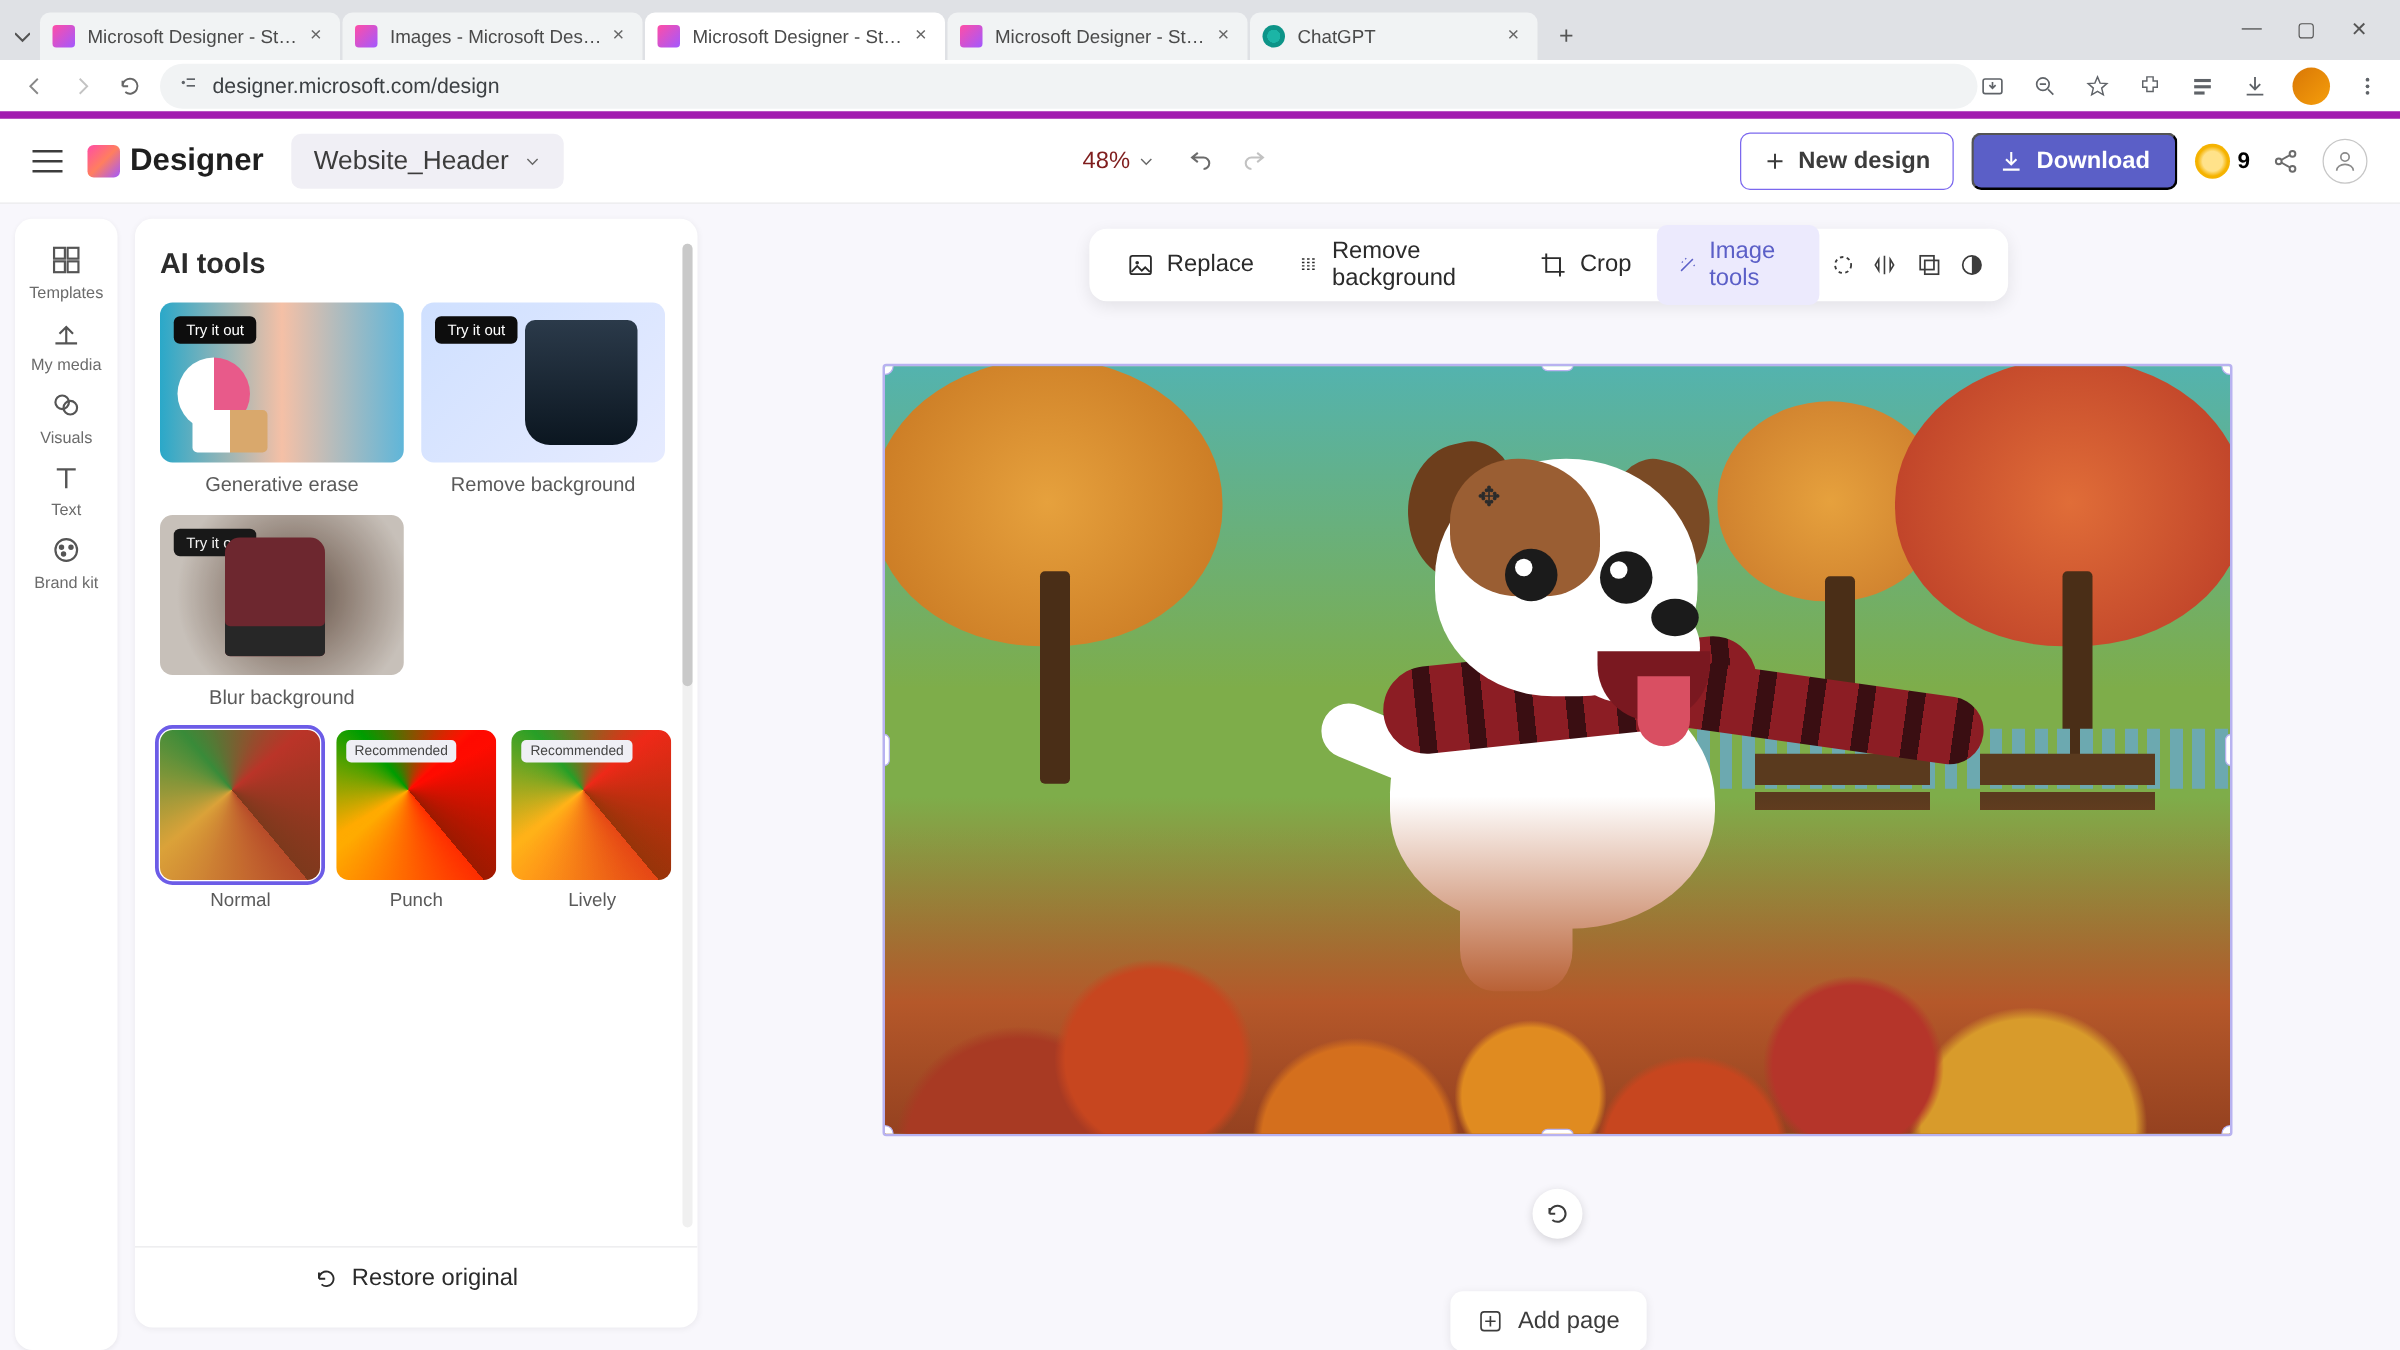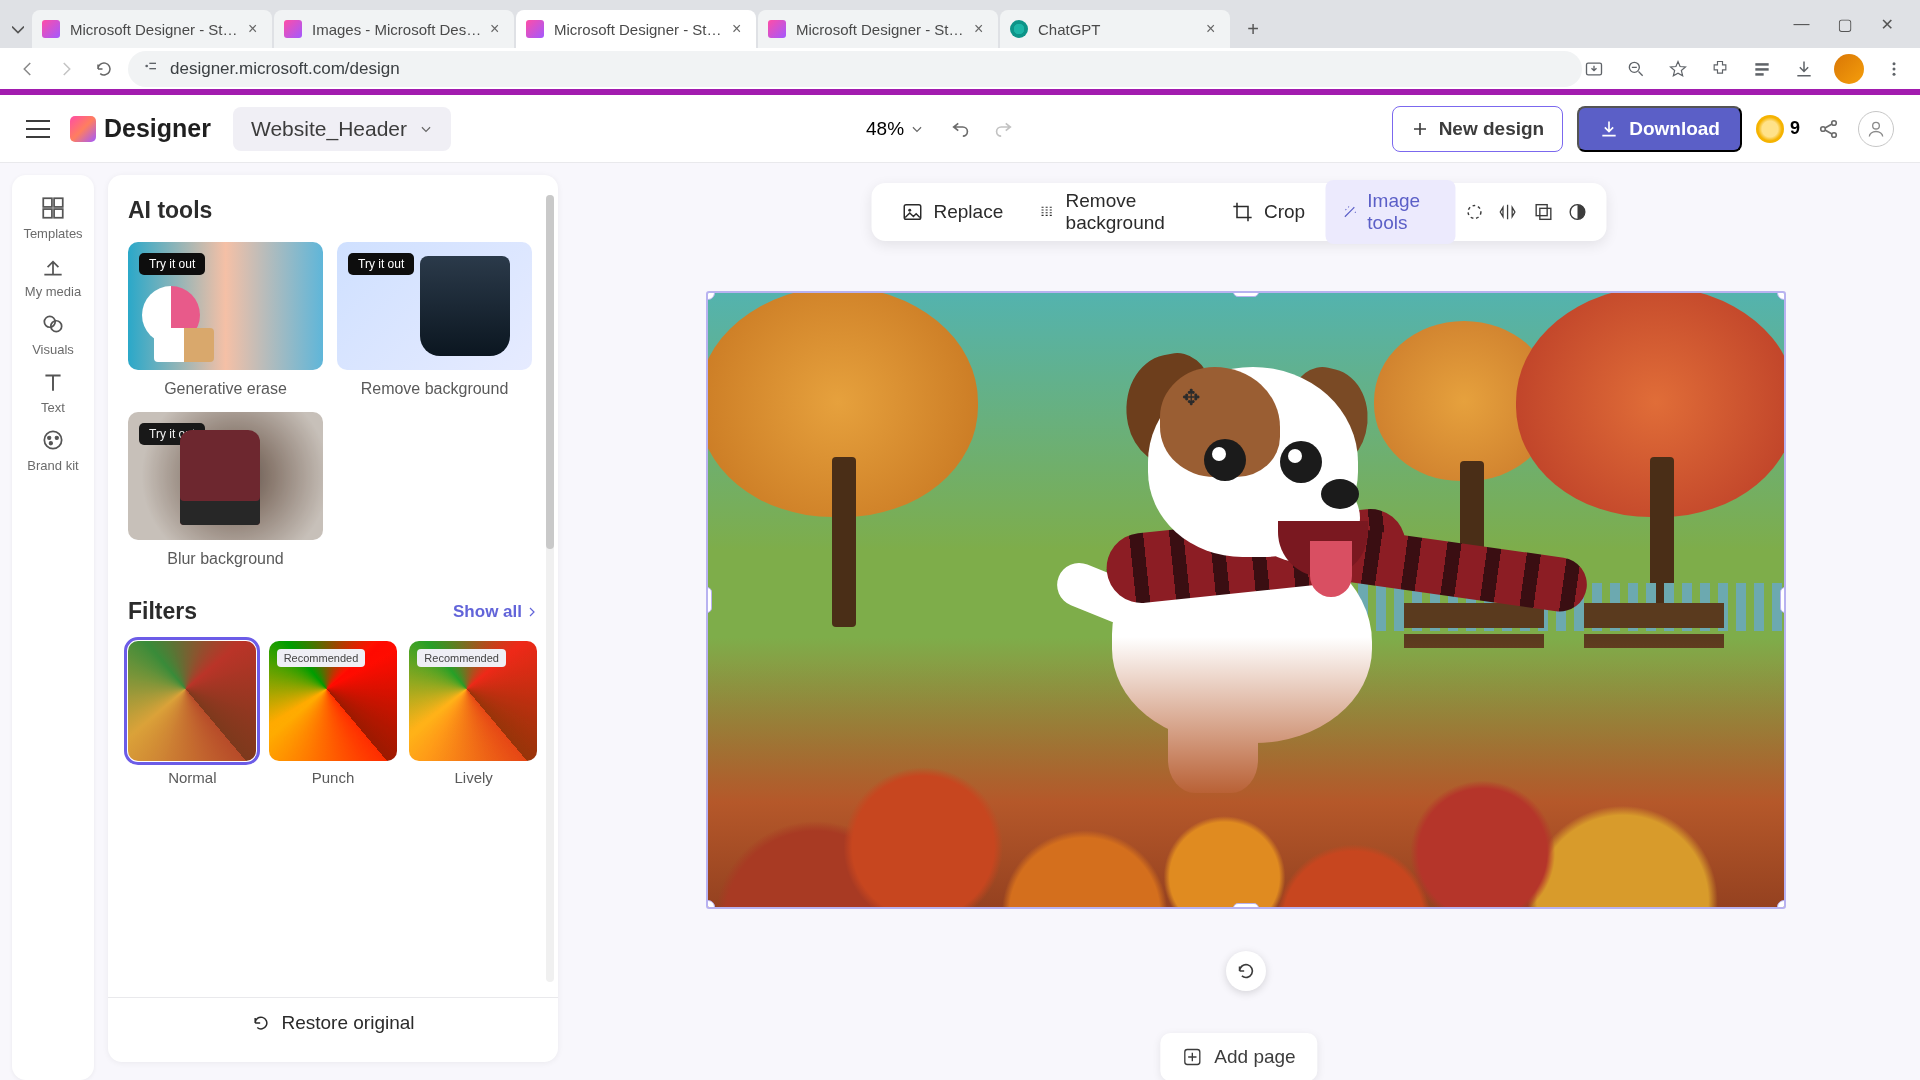--- a/index.html
+++ b/index.html
@@ -29,21 +29,21 @@
 .avatar-browser { width:30px; height:30px; border-radius:50%; background:linear-gradient(135deg,#d97706,#f59e0b); }
 
 
 .app-header { height: 68px; background:#fff; display:flex; align-items:center; padding: 0 26px; border-bottom:1px solid #e9e9ec; }
 .hamburger { width:24px; height:24px; display:flex; flex-direction:column; justify-content:space-around; margin-right:20px; cursor:pointer;}
 .hamburger span { height:2px; background:#3c3c3c; }
 .logo { width:26px; height:26px; border-radius:5px; background:linear-gradient(135deg,#ff4da6,#ff7e5f,#a259ff); margin-right:8px; }
 .brand { font-size:25px; font-weight:700; color:#1f1f1f; margin-right:22px; }
 .doc-dropdown { height:44px; background:#f0eff5; border-radius:8px; display:flex; align-items:center; padding:0 18px; font-size:21px; color:#3c3c3c; cursor:pointer; }
 .doc-dropdown svg { margin-left:12px; }
-.zoom { margin-left: 415px; display:flex; align-items:center; font-size:19px; color:#000000; }
+.zoom { margin-left: 415px; display:flex; align-items:center; font-size:19px; color:#7f1d1d; }
 .zoom svg { margin-left:6px; }
 .undo { margin-left: 26px; color:#6b6b6b; }
 .redo { margin-left: 20px; color:#bdbdbd; }
 .hd-right { margin-left:auto; display:flex; align-items:center; gap:14px;padding-left:32px; }
 .btn-newdesign { height:46px; border:1.5px solid #7b68ee; border-radius:8px; background:#fff; color:#3c3c3c; font-size:19px; font-weight:600; padding:0 18px; display:flex; align-items:center; gap:10px; }
 .btn-download { height:46px; border-radius:8px; background:#5b5fc7; color:#fff; font-size:19px; font-weight:600; padding:0 20px; display:flex; align-items:center; gap:10px; }
 .coin { height:34px; border-radius:17px; display:flex; align-items:center; gap:6px; font-weight:600; font-size:18px; }
 .coin-ic { width:28px; height:28px; border-radius:50%; background:radial-gradient(circle,#ffe28a 40%,#f5b301 60%); }
 .appicn { width:30px; height:30px; color:#6b6b6b; display:flex; align-items:center; justify-content:center; }
 .avatar-app { width:36px; height:36px; border-radius:50%; border:1.5px solid #c7c7c7; display:flex; align-items:center; justify-content:center; color:#8a8a8a; }
@@ -383,29 +383,20 @@
         <div class="tool-label">Remove background</div>
       </div>
       <div class="tool-card">
         <div class="tool-thumb blur">
           <span class="try-badge">Try it out</span>
         </div>
         <div class="tool-label">Blur background</div>
       </div>
     </div>
 
-    <div class="section-row">
-      <div class="sp-title" style="margin:0">Filters</div>
-      <div class="showall">
-        <span>Show all</span>
-        <svg width="12" height="12" viewBox="0 0 24 24">
-            <path d="M8 4 l8 8 l-8 8" stroke="#6264d9" stroke-width="2.4" fill="none"></path>
-          </svg>
-      </div>
-    </div>
     <div class="filter-row">
       <div class="filter-card">
         <div class="filter-thumb sel">
             <div class="ft-dog normal ft-overlay"></div>
           </div>
         <div class="filter-label">Normal</div>
       </div>
       <div class="filter-card">
         <div class="filter-thumb">
           <div class="ft-dog punch ft-overlay"></div>

